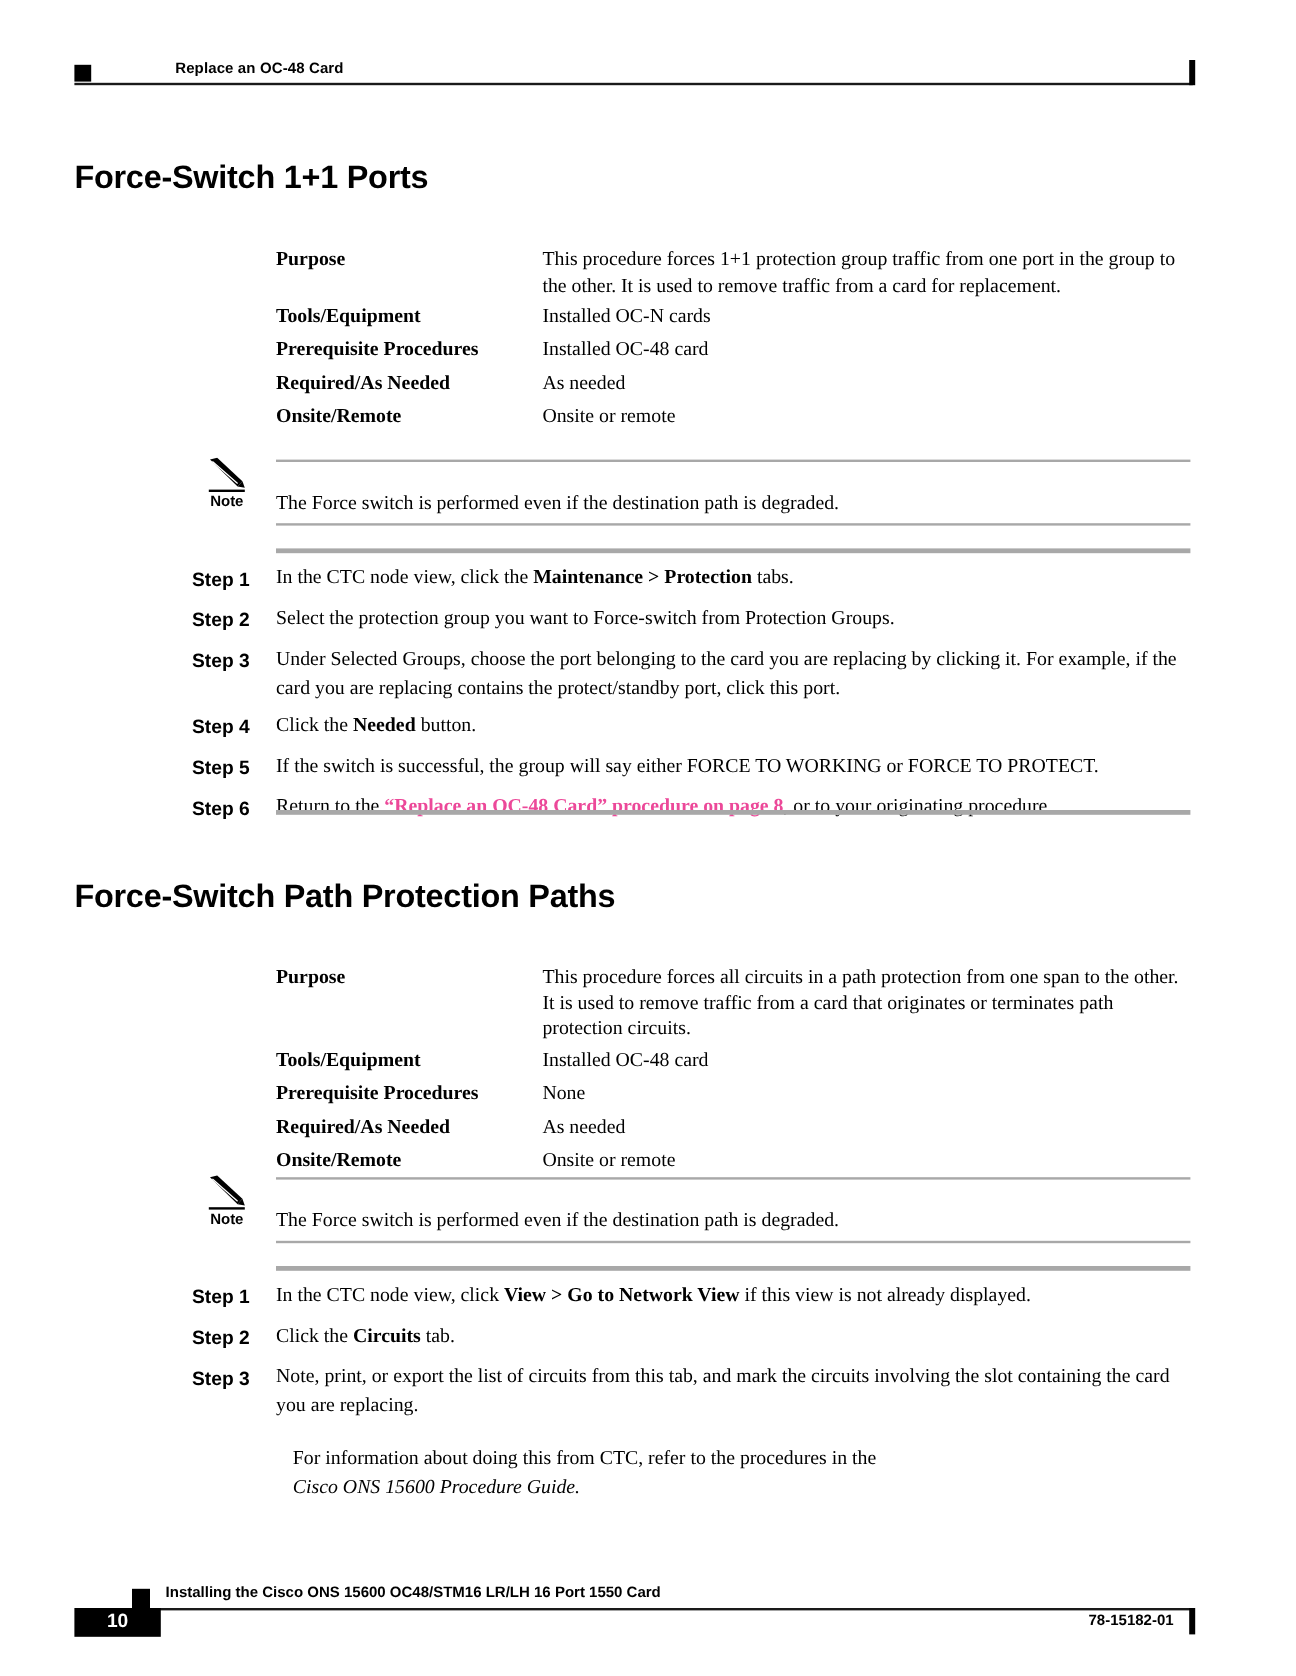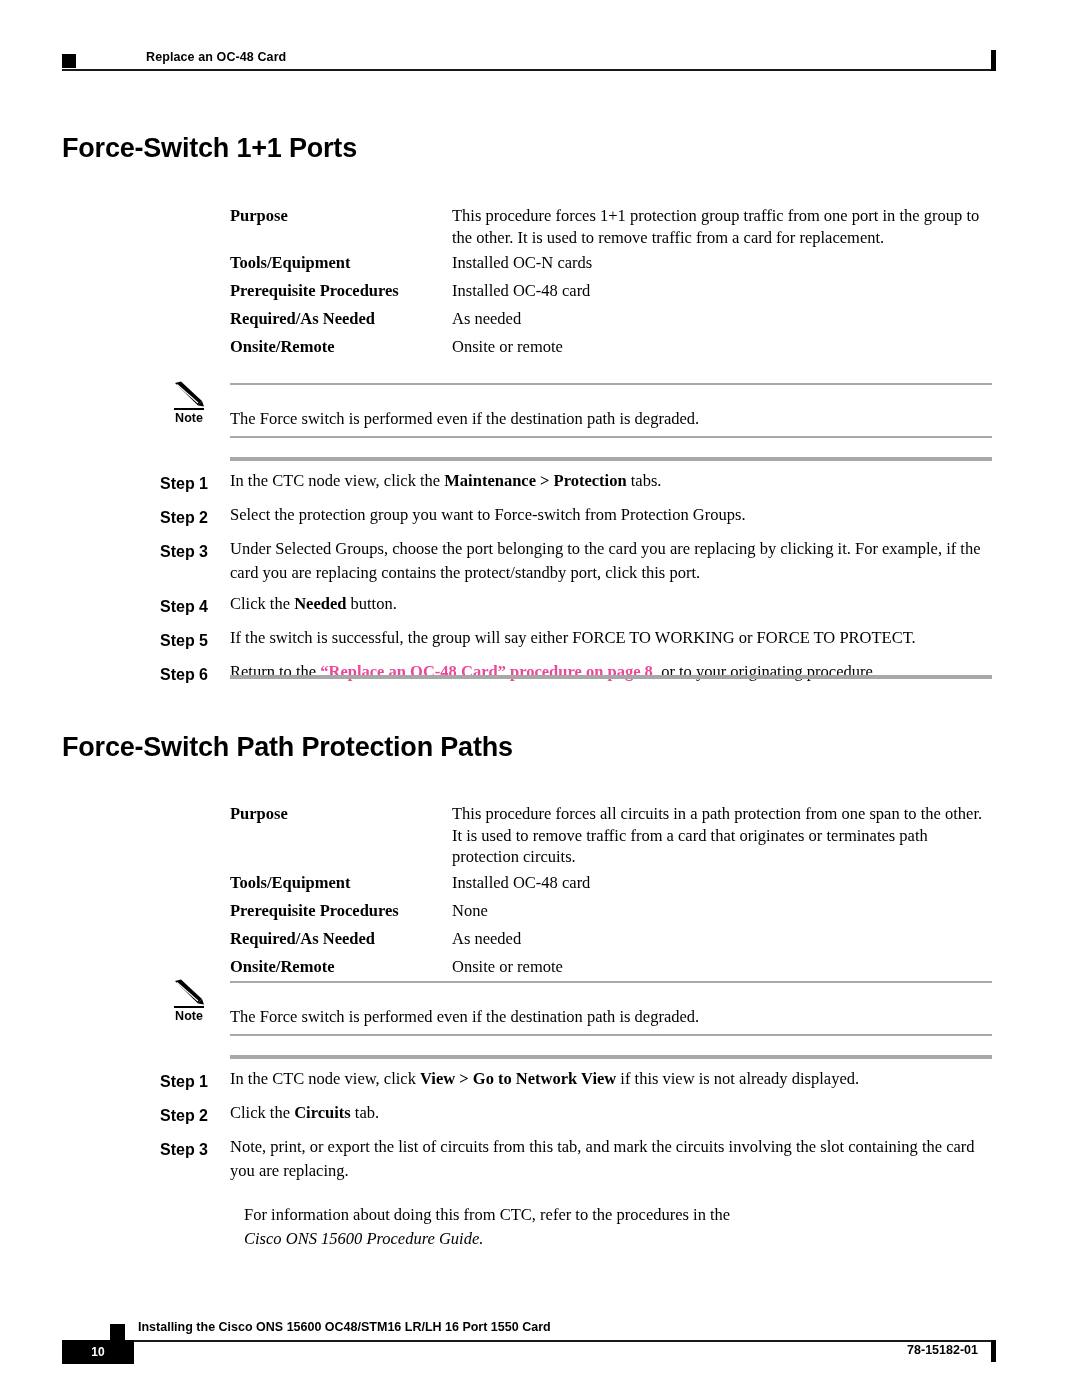--- a/index.html
+++ b/index.html
@@ -237,21 +237,21 @@
     position: absolute;
     left: 0px;
     top: 22px;
     width: 72px;
     height: 20px;
     line-height: 24px;
     text-align: center;
     color: #ffffff;
     font-family: "Liberation Sans", sans-serif;
     font-weight: bold;
-    font-size: 12px;
+    font-size: 16px;
   }
   .page-footer .ftr-square {
     position: absolute;
     left: 48px;
     top: 6px;
     width: 15px;
     height: 16px;
     background: #000000;
   }
   .page-footer .ftr-title {

